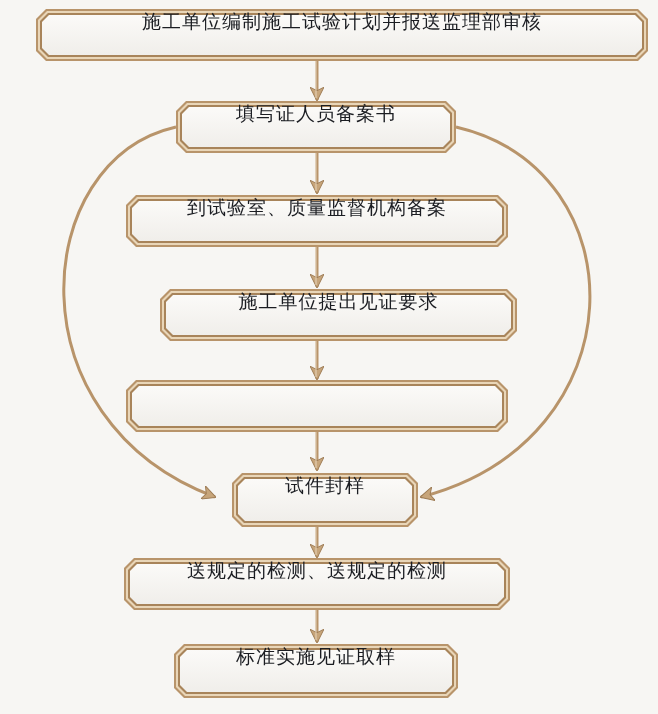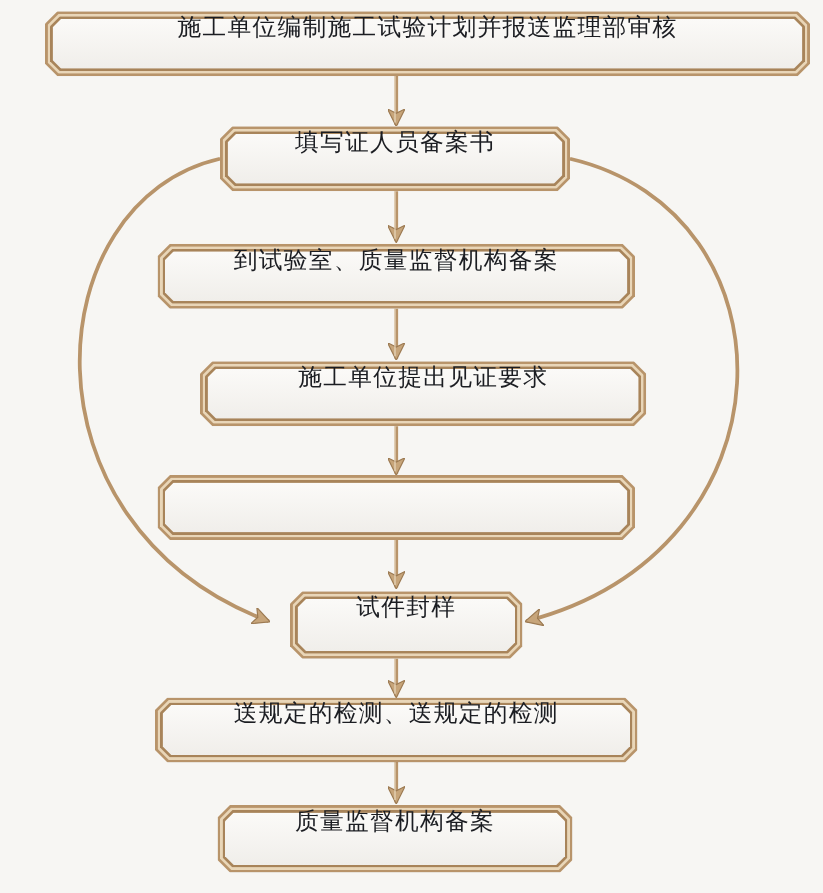--- a/index.html
+++ b/index.html
@@ -130,16 +130,16 @@
       <div class="frame3"></div>
       <div class="fill"></div>
     <span class="label">送规定的检测、送规定的检测</span>
   </div>
 
   <div class="node" style="left:174px; top:644px; width:284px; height:54px;">
     <div class="frame"></div>
       <div class="frame2"></div>
       <div class="frame3"></div>
       <div class="fill"></div>
-    <span class="label">质量监督机构备案</span>
+    <span class="label">标准实施见证取样</span>
   </div>
 
 </div>
 
 </body></html>

